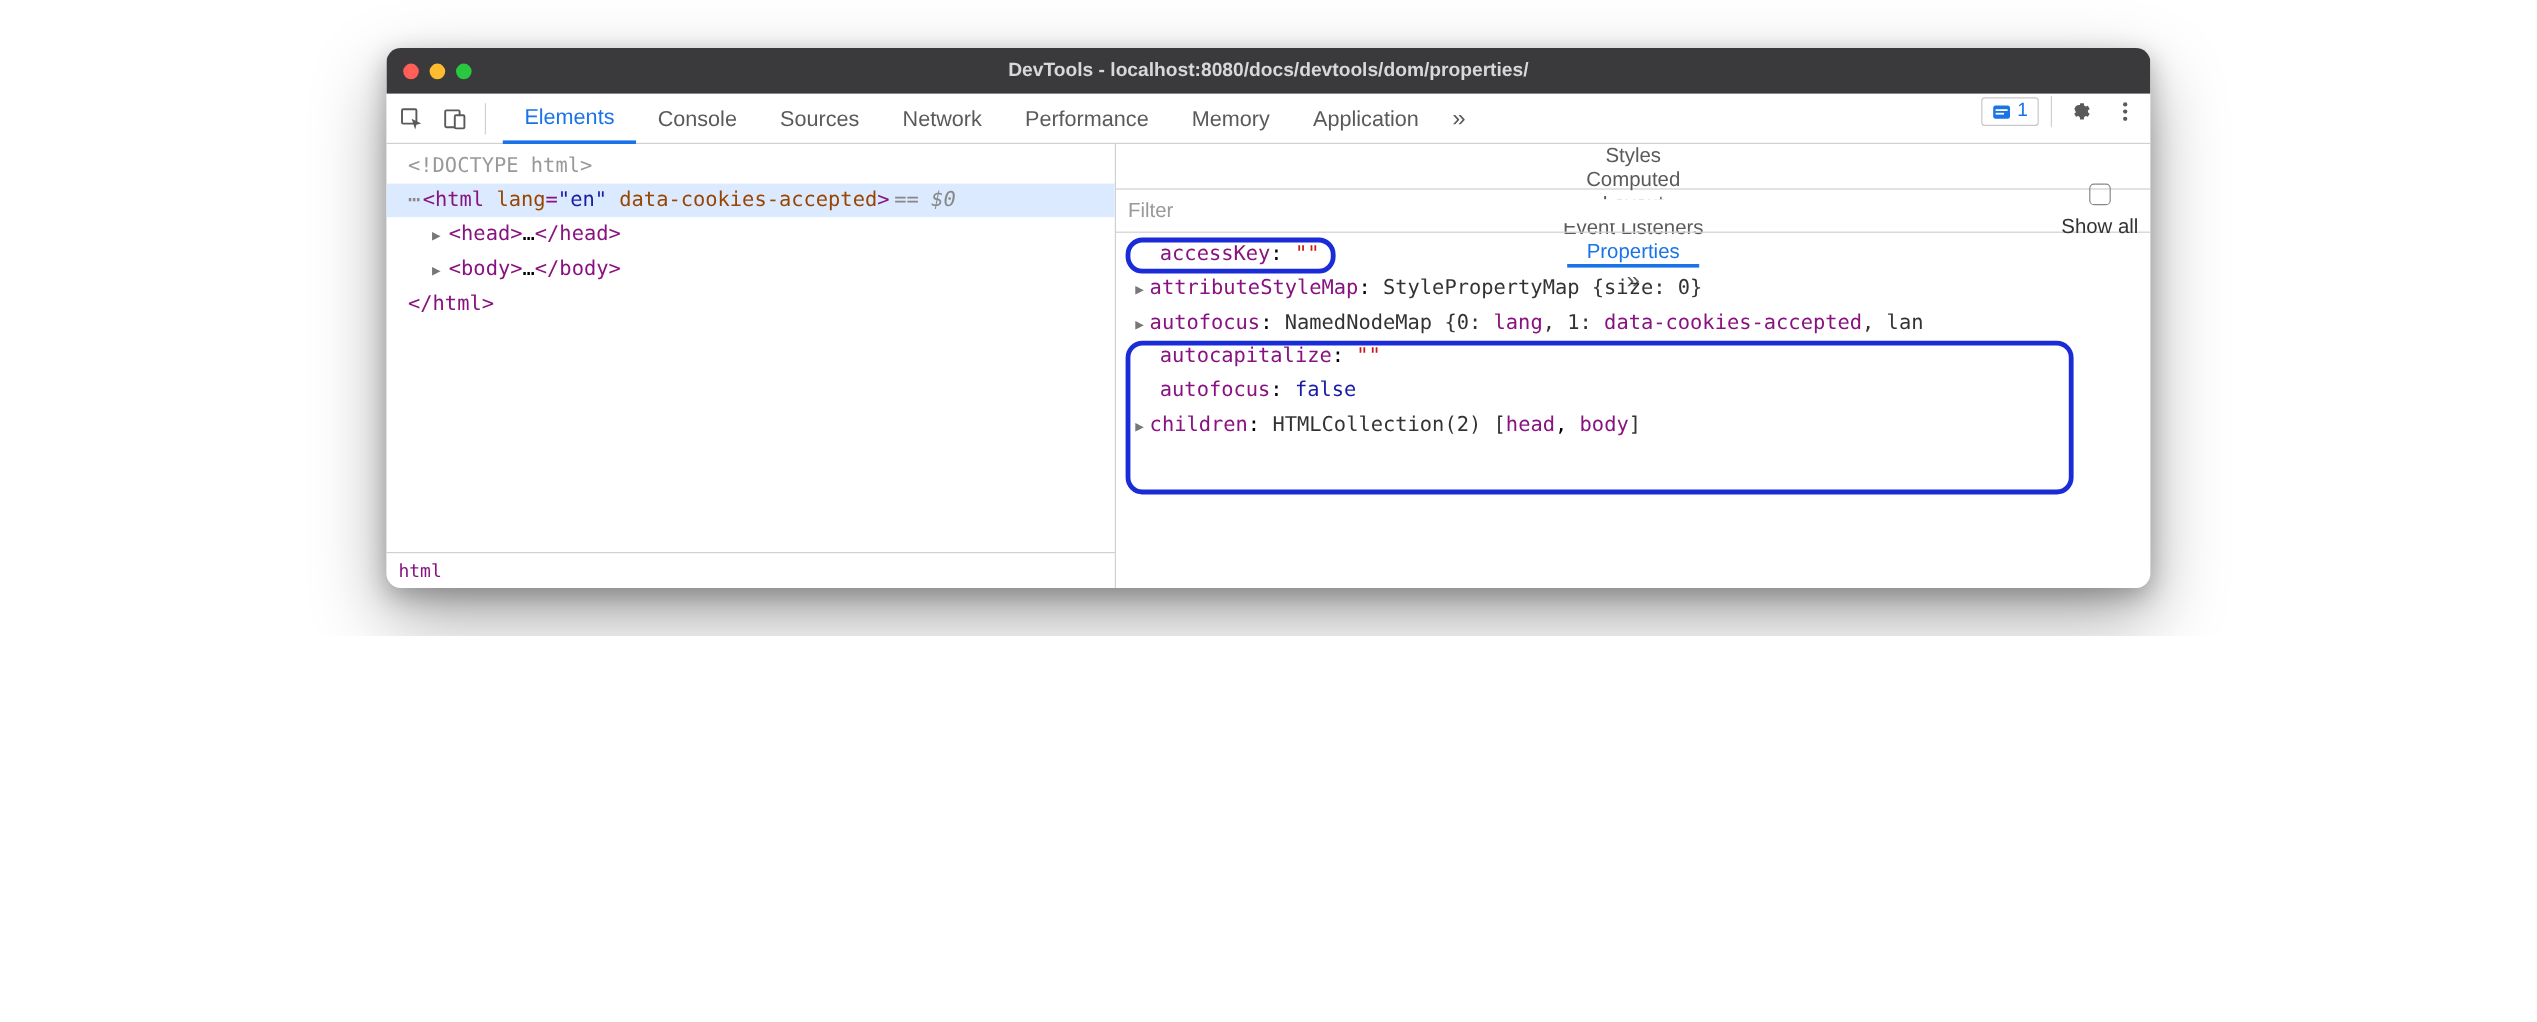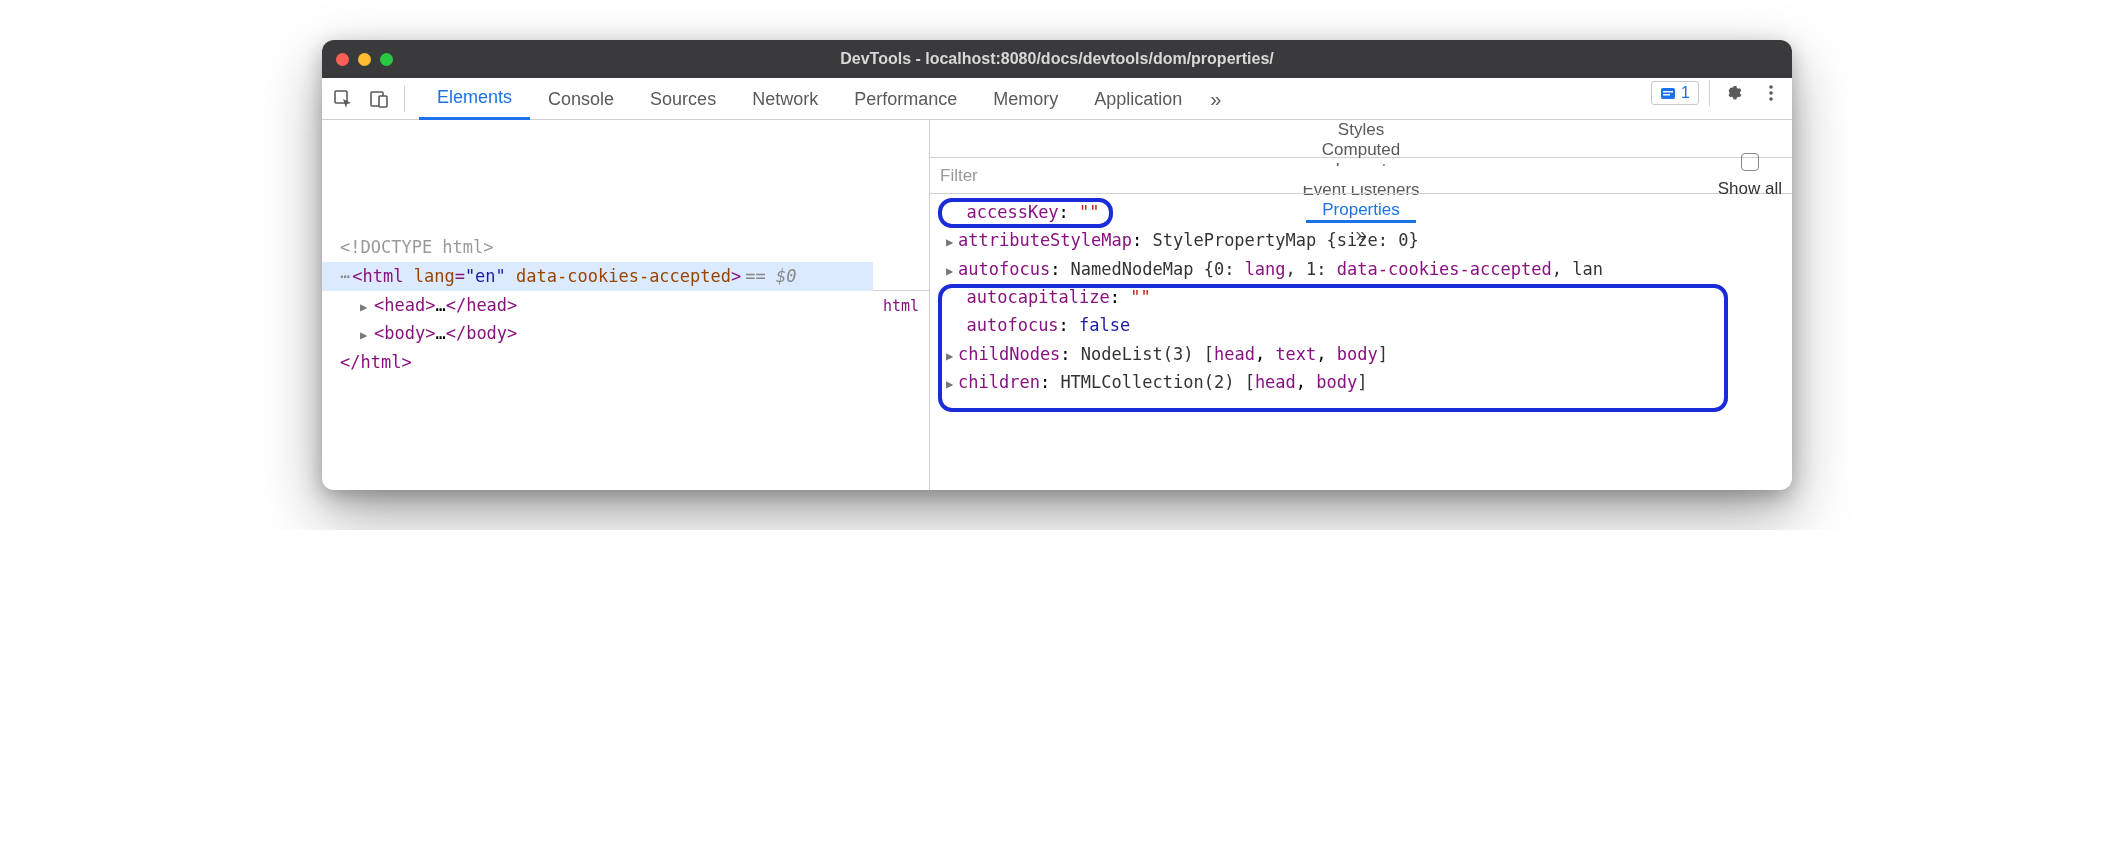--- a/index.html
+++ b/index.html
@@ -74,23 +74,22 @@
   display: flex; align-items: center; gap: 5px;
   border: 1px solid #c8c8c8; border-radius: 3px;
   padding: 2px 8px;
   color: #1a73e8;
   font-size: 16px;
   font-weight: 500;
 }
 .content { display: flex; height: 370px; }
 .left-pane {
   width: 608px;
-  display: flex; flex-direction: row;
+  display: flex; flex-direction: column;
   border-right: 1px solid #d0d0d0;
-  align-items: center;
 }
 .dom-tree {
   flex: 1;
   font-family: Menlo, Consolas, monospace;
   font-size: 17px;
   padding: 4px 0;
   overflow: hidden;
   white-space: nowrap;
 }
 .dom-line { padding: 2px 0 2px 18px; line-height: 1.45; }
@@ -258,18 +257,17 @@
       </div>
       <div class="props">
         <div class="highlight-ring hr1"></div>
         <div class="highlight-ring hr2"></div>
 
         <div class="prop-line">&nbsp;&nbsp;<span class="prop-key">accessKey</span>: <span class="prop-str">""</span></div>
         <div class="prop-line"><span class="prop-tri">▶</span><span class="prop-key">attributeStyleMap</span>: <span class="prop-obj"><span>StylePropertyMap</span> <span>{size: 0}</span></span></div>
         <div class="prop-line"><span class="prop-tri">▶</span><span class="prop-key">autofocus</span>: <span class="prop-obj"><span>NamedNodeMap</span> {0: <span class="prop-link">lang</span>, 1: <span class="prop-link">data-cookies-accepted</span>, lan</span></div>
         <div class="prop-line">&nbsp;&nbsp;<span class="prop-key">autocapitalize</span>: <span class="prop-str">""</span></div>
         <div class="prop-line">&nbsp;&nbsp;<span class="prop-key">autofocus</span>: <span class="prop-bool">false</span></div>
-        <div class="prop-line"><span class="prop-tri">▶</span><span class="prop-key">childNodes</span>: <span class="prop-obj"><span>NodeList(3)</span> </span><span class="prop-brack">[</span><span class="prop-link">head</span>, <span class="prop-link">text</span>, <span class="prop-link">body</span><span class="prop-brack">]</span></div>
         <div class="prop-line"><span class="prop-tri">▶</span><span class="prop-key">children</span>: <span class="prop-obj"><span>HTMLCollection(2)</span> </span><span class="prop-brack">[</span><span class="prop-link">head</span>, <span class="prop-link">body</span><span class="prop-brack">]</span></div>
       </div>
     </div>
   </div>
 </div>
 
 </body></html>

